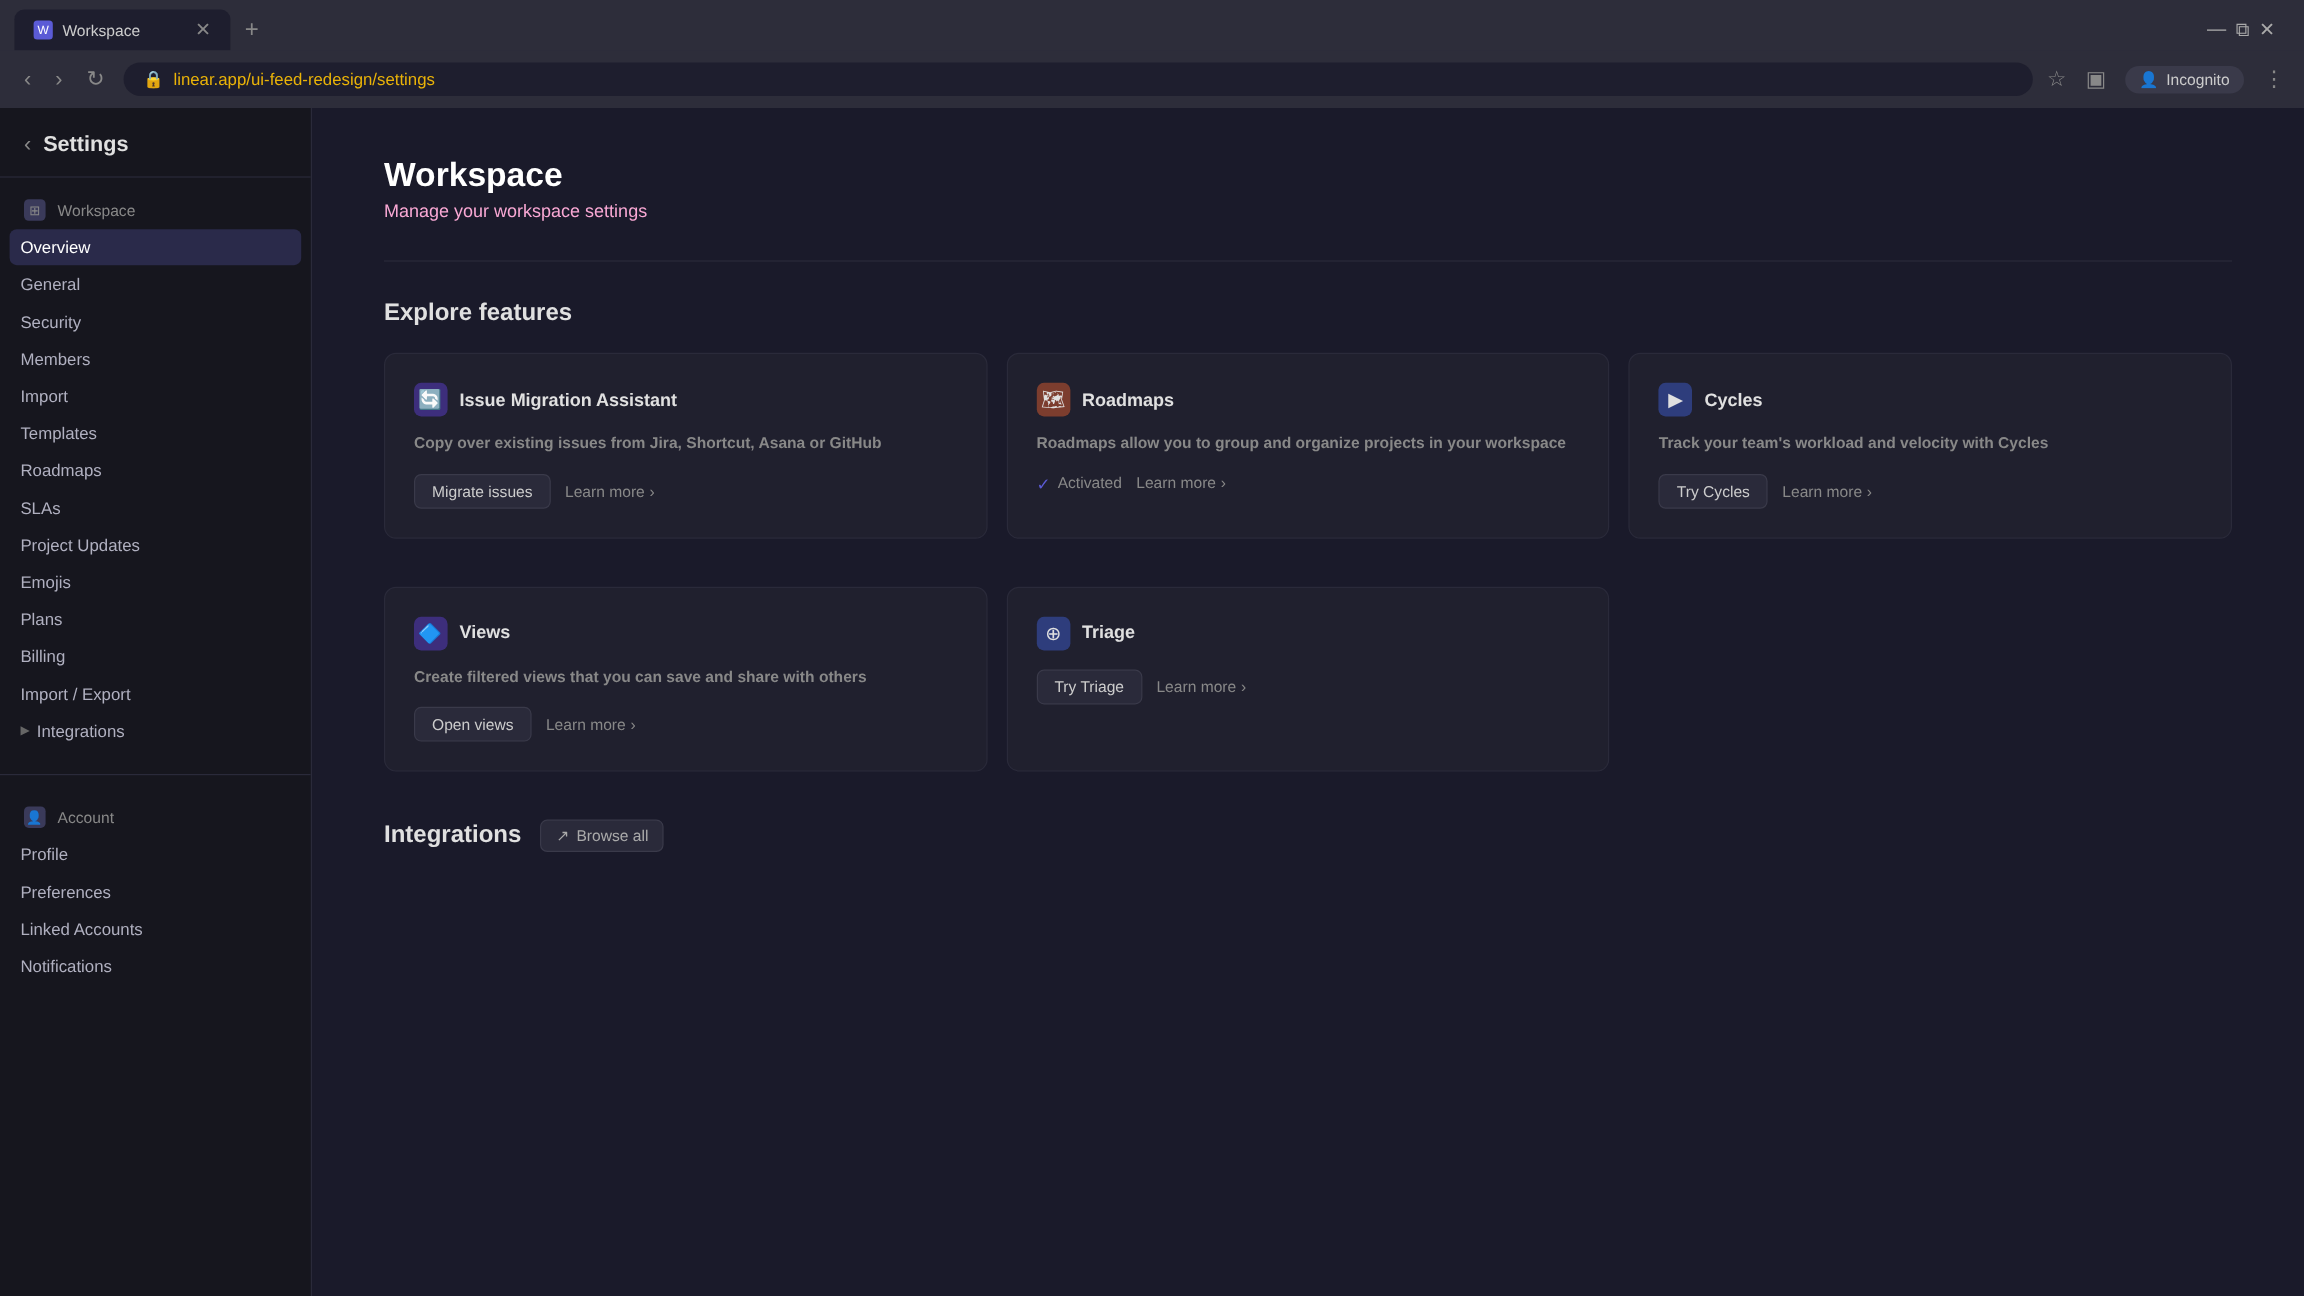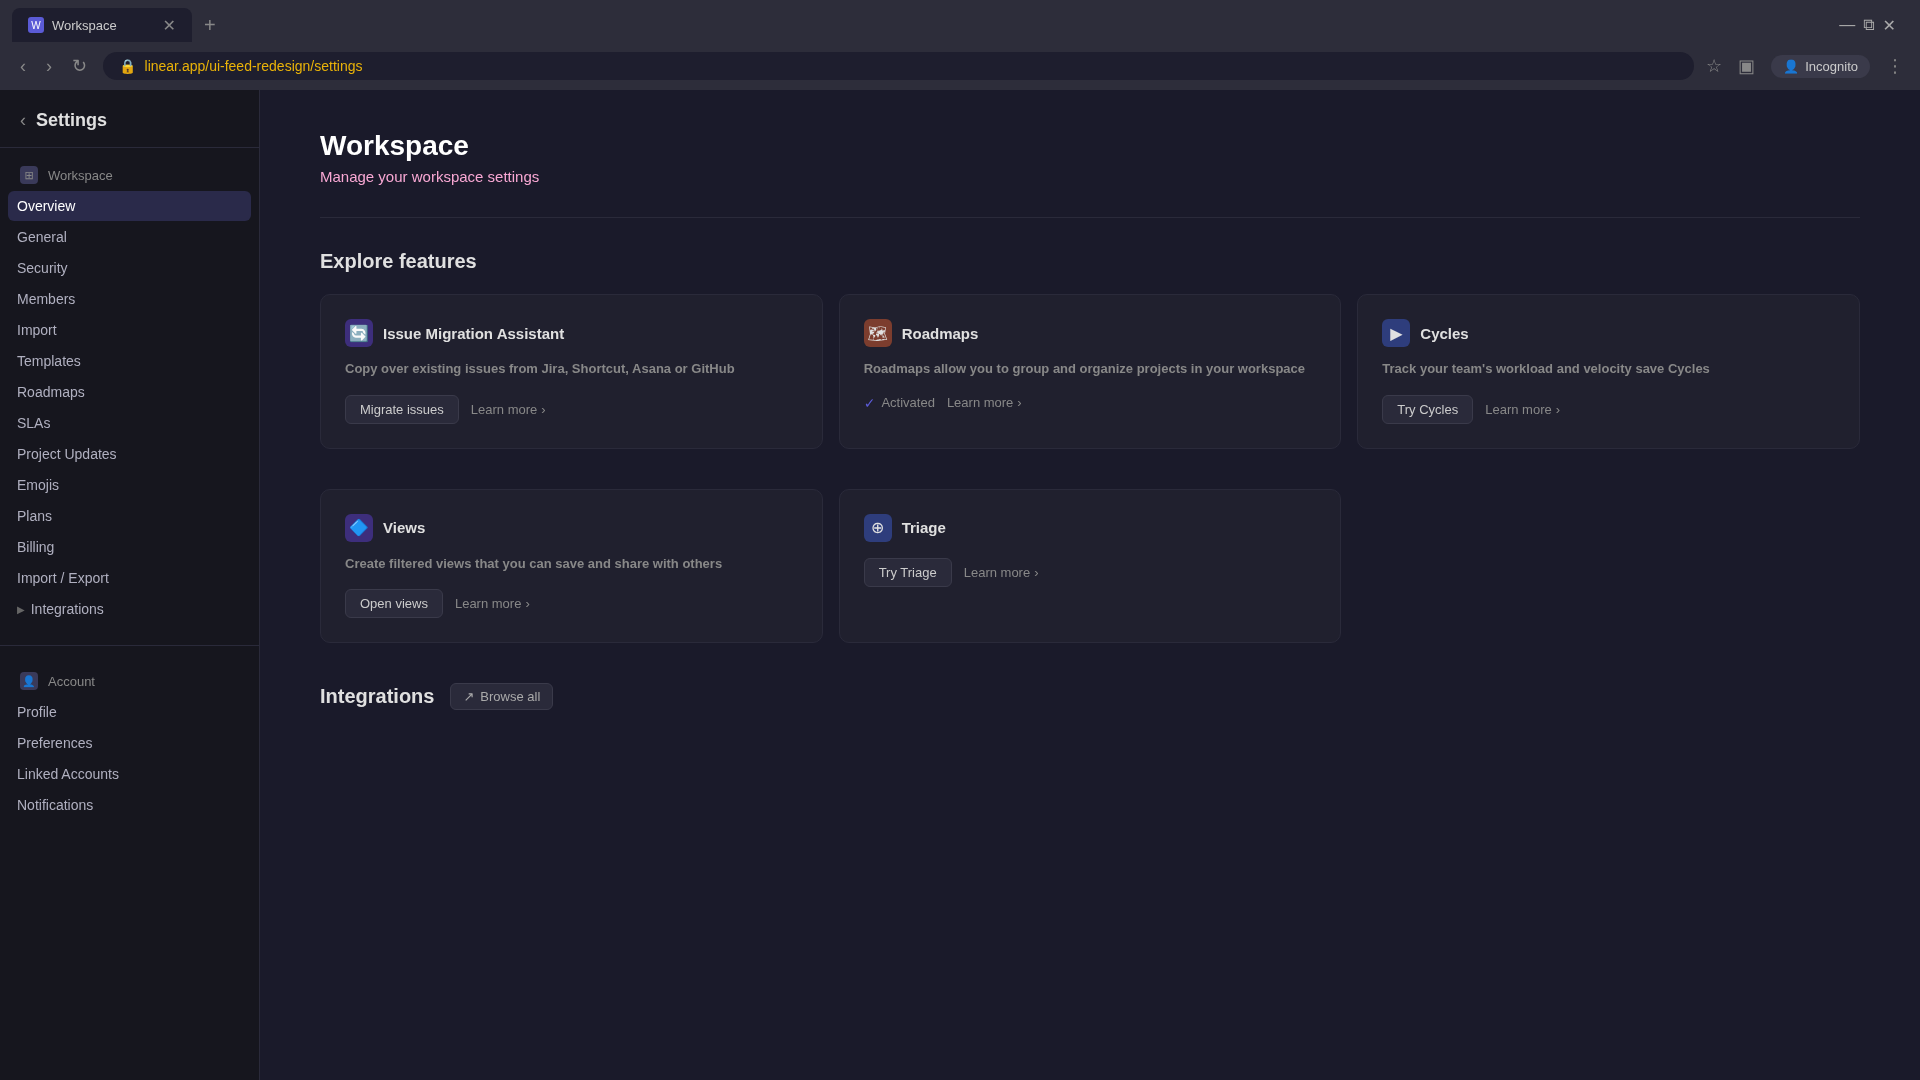--- a/index.html
+++ b/index.html
@@ -457,21 +457,21 @@
           </span>
           <button class="btn-link">Learn more <span>›</span></button>
         </div>
       </div>
 
       <div class="feature-card">
         <div class="feature-card-header">
           <div class="feature-icon blue">▶</div>
           <span class="feature-name">Cycles</span>
         </div>
-        <p class="feature-desc">Track your team's workload and velocity save Cycles</p>
+        <p class="feature-desc">Track your team's workload and velocity with Cycles</p>
         <div class="feature-actions">
           <button class="btn-secondary">Try Cycles</button>
           <button class="btn-link">Learn more <span>›</span></button>
         </div>
       </div>
     </div>
 
     <div style="display:grid;grid-template-columns:1fr 1fr 1fr;gap:16px;margin-bottom:40px;">
 
       <div class="feature-card">

